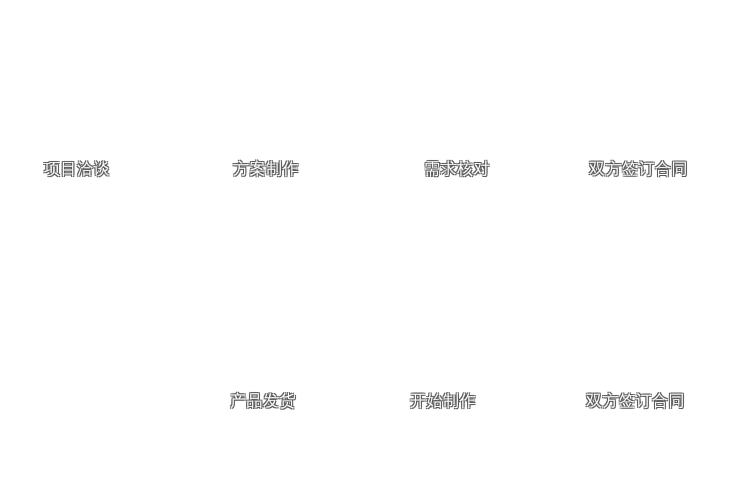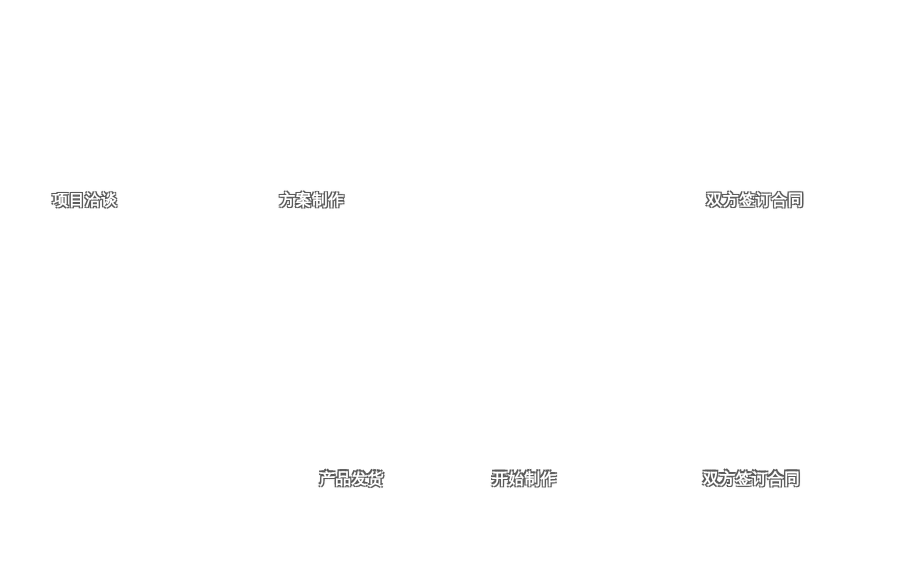--- a/index.html
+++ b/index.html
@@ -10,53 +10,54 @@
   }
   .canvas {
     position: relative;
     width: 750px;
     height: 479px;
     background: #ffffff;
     overflow: hidden;
   }
   .step-label {
     position: absolute;
-    font-size: 13px;
-    font-weight: bold;
+    font-size: 16px;
+    font-weight: normal;
     line-height: 1;
     letter-spacing: 0.5px;
     white-space: nowrap;
     color: #ffffff;
     
     text-shadow:
       -1px -1px 0 #5a5a5a,
        1px -1px 0 #5a5a5a,
       -1px  1px 0 #5a5a5a,
        1px  1px 0 #5a5a5a,
        0    0   2px rgba(0,0,0,0.55);
   }
   
   .pos-step-1 { left: 44px;  top: 161px; }
   .pos-step-2 { left: 233px; top: 161px; }
   .pos-step-3 { left: 424px; top: 161px; }
   .pos-step-4 { left: 589px; top: 161px; }
   
   .pos-step-5 { left: 570px; top: 393px; margin-left: 16px; }
   .pos-step-6 { left: 410px; top: 393px; }
-  .pos-step-7 { left: 230px; top: 393px; margin-left: 36px; }
+  .pos-step-7 { left: 230px; top: 393px; }
 </style>
 </head>
 <body>
 
 <div class="canvas">
 
   <span class="step-label pos-step-1">项目洽谈</span>
 
   <span class="step-label pos-step-2">方案制作</span>
 
+  <span class="step-label pos-step-3">需求核对</span>
 
   <span class="step-label pos-step-4">双方签订合同</span>
 
   <span class="step-label pos-step-5">双方签订合同</span>
 
   <span class="step-label pos-step-6">开始制作</span>
 
   <span class="step-label pos-step-7">产品发货</span>
 
 </div>

